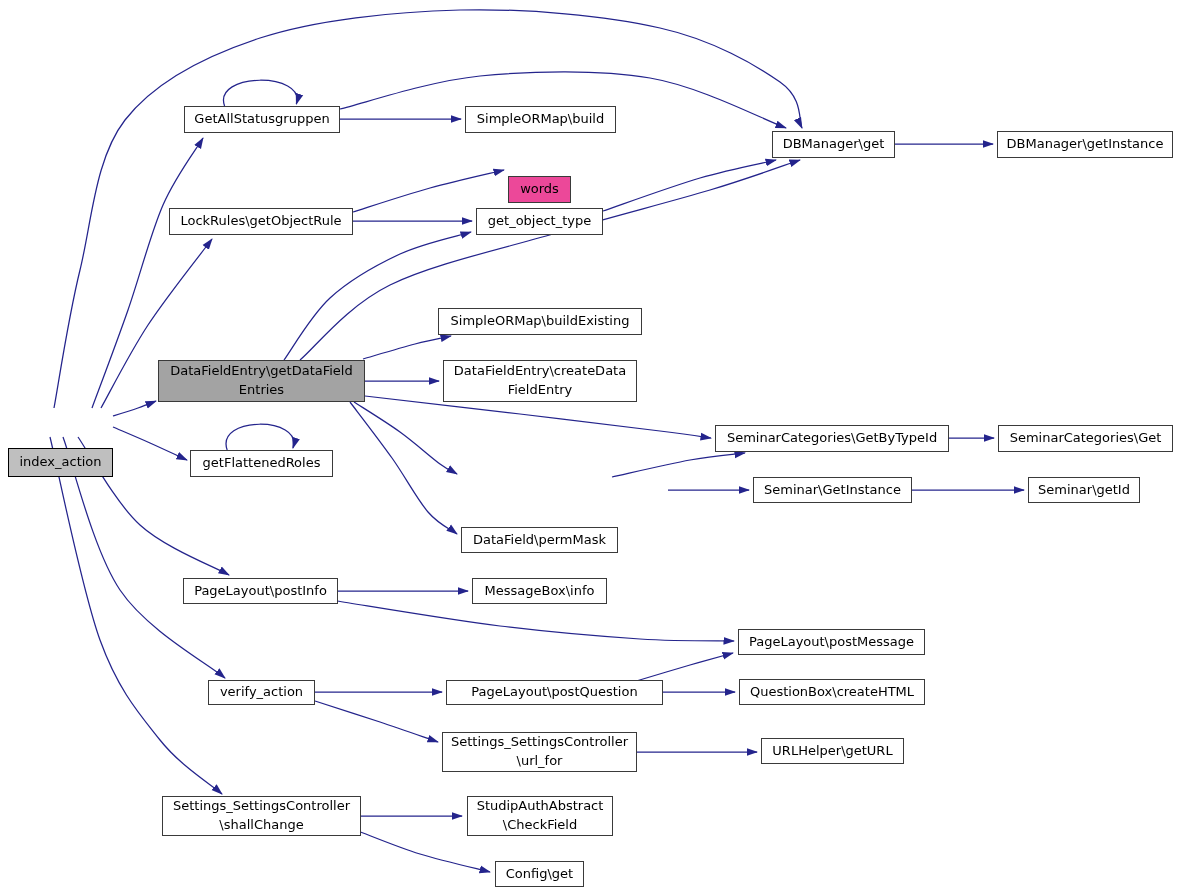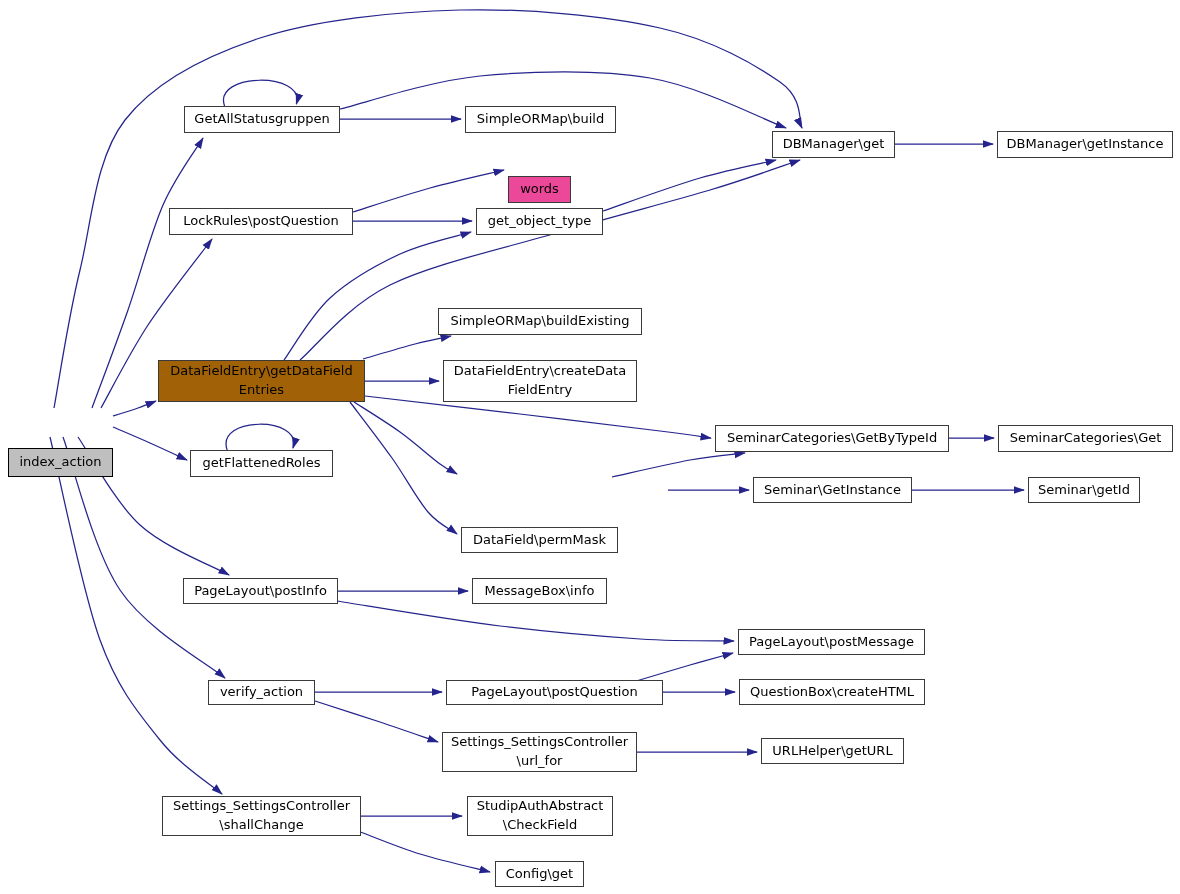--- a/index.html
+++ b/index.html
@@ -94,24 +94,24 @@
       <path class="edge" stroke="#24248c" marker-end="url(#arrow)" d="M361,816 L462,816"></path>
       <path class="edge" stroke="#24248c" marker-end="url(#arrow)" d="M358,831 C368.3,834.8 398.0,847.2 420,854 C442.0,860.8 478.3,869.0 490,872"></path>
     </svg>
 
 <div class="node highlight" style="left: 8px; top: 408px; width: 105px; height: 29px; border-color: rgb(0, 0, 0); background: rgb(191, 191, 191); margin-top: 40px;">index_action</div>
     <div class="node" style="left: 184px; top: 106px; width: 156px; height: 27px; border-color: rgb(58, 58, 58); background: rgb(255, 255, 255);">GetAllStatusgruppen</div>
     <div class="node" style="left: 465px; top: 106px; width: 151px; height: 27px; border-color: rgb(58, 58, 58); background: rgb(255, 255, 255);">SimpleORMap\build</div>
     <div class="node" style="left: 772px; top: 131px; width: 123px; height: 27px; border-color: rgb(58, 58, 58); background: rgb(255, 255, 255);">DBManager\get</div>
     <div class="node" style="left: 997px; top: 131px; width: 176px; height: 27px; border-color: rgb(58, 58, 58); background: rgb(255, 255, 255);">DBManager\getInstance</div>
     <div class="node" style="left: 508px; top: 156px; width: 63px; height: 27px; border-color: rgb(58, 58, 58); background: #ec4899; margin-top: 20px;">words</div>
-    <div class="node" style="left: 169px; top: 208px; width: 184px; height: 27px; border-color: rgb(58, 58, 58); background: rgb(255, 255, 255);">LockRules\postQuestion</div>
+    <div class="node" style="left: 169px; top: 208px; width: 184px; height: 27px; border-color: rgb(58, 58, 58); background: rgb(255, 255, 255);">LockRules\getObjectRule</div>
     <div class="node" style="left: 476px; top: 208px; width: 127px; height: 27px; border-color: rgb(58, 58, 58); background: rgb(255, 255, 255);">get_object_type</div>
     <div class="node" style="left: 438px; top: 308px; width: 204px; height: 27px; border-color: rgb(58, 58, 58); background: rgb(255, 255, 255);">SimpleORMap\buildExisting</div>
-    <div class="node" style="left: 158px; top: 360px; width: 207px; height: 42px; border-color: rgb(58, 58, 58); background: #a16207;">DataFieldEntry\getDataField
+    <div class="node" style="left: 158px; top: 360px; width: 207px; height: 42px; border-color: rgb(58, 58, 58); background: #a3a3a3;">DataFieldEntry\getDataField
 Entries</div>
     <div class="node" style="left: 443px; top: 360px; width: 194px; height: 42px; border-color: rgb(58, 58, 58); background: rgb(255, 255, 255);">DataFieldEntry\createData
 FieldEntry</div>
     <div class="node" style="left: 715px; top: 425px; width: 234px; height: 27px; border-color: rgb(58, 58, 58); background: rgb(255, 255, 255); text-align: right;">SeminarCategories\GetByTypeId</div>
     <div class="node" style="left: 998px; top: 425px; width: 175px; height: 27px; border-color: rgb(58, 58, 58); background: rgb(255, 255, 255);">SeminarCategories\Get</div>
     <div class="node" style="left: 190px; top: 450px; width: 143px; height: 27px; border-color: rgb(58, 58, 58); background: rgb(255, 255, 255);">getFlattenedRoles</div>
     <div class="node" style="left: 753px; top: 477px; width: 159px; height: 26px; border-color: rgb(58, 58, 58); background: rgb(255, 255, 255);">Seminar\GetInstance</div>
     <div class="node" style="left: 1028px; top: 477px; width: 112px; height: 26px; border-color: rgb(58, 58, 58); background: rgb(255, 255, 255);">Seminar\getId</div>
     <div class="node" style="left: 461px; top: 527px; width: 157px; height: 26px; border-color: rgb(58, 58, 58); background: rgb(255, 255, 255);">DataField\permMask</div>
     <div class="node" style="left: 183px; top: 578px; width: 155px; height: 26px; border-color: rgb(58, 58, 58); background: rgb(255, 255, 255);">PageLayout\postInfo</div>

